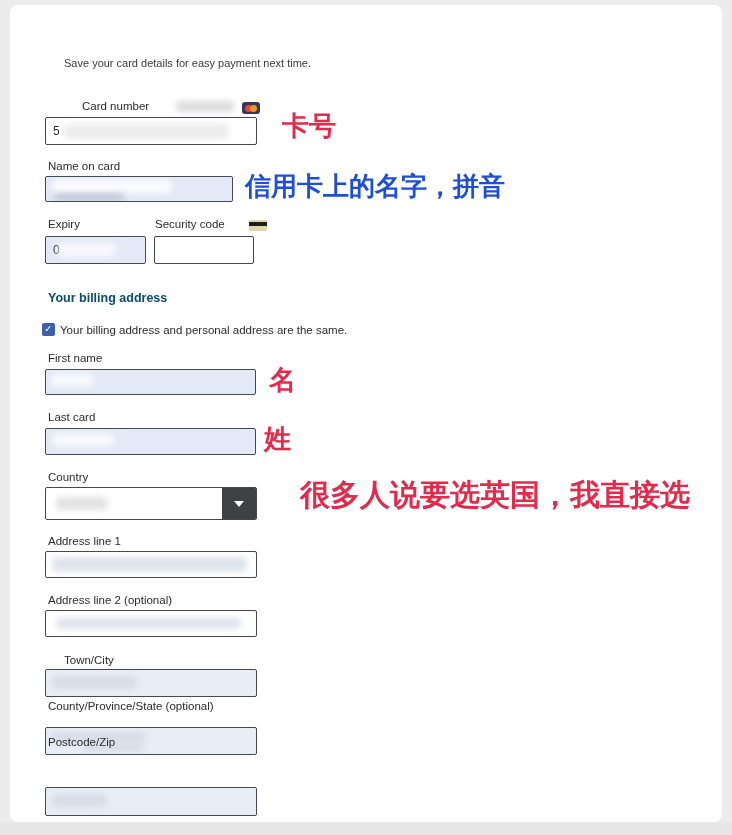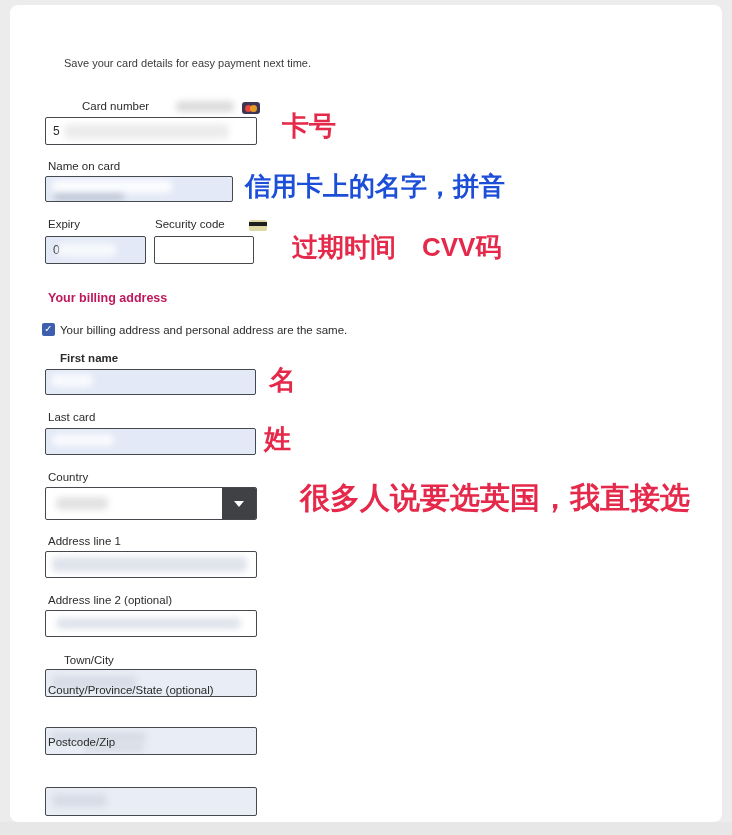--- a/index.html
+++ b/index.html
@@ -25,21 +25,21 @@
   }
   .subtitle {
     position:absolute; left:64px; top:57px;
     font-size:11px; color:#3a3a3a;
   }
   .label {
     position:absolute; font-size:11.5px; color:#2b2b2b; white-space:nowrap;
   }
   .section-heading {
     position:absolute; left:48px; top:291px;
-    font-size:12.5px; font-weight:700; color:#be185d;
+    font-size:12.5px; font-weight:700; color:#0c4a6e;
   }
   .field {
     position:absolute; background:#ffffff;
     border:1.5px solid #45484d; border-radius:2px; overflow:hidden;
   }
   .field.blue { background:#e3e9f6; }
   .field.bluish { background:#e9edf5; }
   .field input {
     position:absolute; inset:0; border:0; background:transparent;
     font-family:"Liberation Sans", sans-serif; font-size:12px; color:#2b2b2b;
@@ -116,48 +116,47 @@
   <div class="cvv-icon">
       <span class="stripe"></span>
     </div>
   <div class="field blue" style="left:45px; top:236px; width:101px; height:28px;">
     <input readonly="" value="0" style="">
     <div class="smudge" style="left:12px; top:6px; width:58px; height:14px; background:#f6f8fc;"></div>
   </div>
   <div class="field" style="left:154px; top:236px; width:100px; height:28px;">
     <input readonly="" style="">
   </div>
-  <div class="ann" style="left: 292px; top: 233px; font-size: 26px; color: rgb(229, 41, 74);">过期时间　CVV码</div>
 
   <div class="section-heading">Your billing address</div>
   <div class="checkbox">✓</div>
   <div class="label" style="left:60px; top:324px; font-size:11.5px;">Your billing address and personal address are the same.</div>
 
-  <div class="label" style="left:60px; top:352px;font-weight:bold;">First name</div>
+  <div class="label" style="left:48px; top:352px;">First name</div>
   <div class="field blue" style="left:45px; top:369px; width:211px; height:26px;">
     <input readonly="" style="">
     <div class="smudge" style="left:5px; top:4px; width:42px; height:13px; background:#f8fafd;"></div>
   </div>
   <div class="ann" style="left: 269px; top: 365px; color: rgb(229, 41, 74);">名</div>
 
   <div class="label" style="left:48px; top:411px;">Last card</div>
   <div class="field blue" style="left:45px; top:428px; width:211px; height:27px;">
     <input readonly="" style="">
     <div class="smudge" style="left:6px; top:5px; width:62px; height:12px; background:#f8fafd;"></div>
   </div>
   <div class="ann" style="left: 264px; top: 424px; color: rgb(229, 41, 74);">姓</div>
 
   <div class="label" style="left:48px; top:471px;">Country</div>
   <div class="field" style="left:45px; top:487px; width:212px; height:33px;">
     <div class="smudge" style="left:10px; top:9px; width:52px; height:13px; background:#e2e2e2;"></div>
     <div class="select-btn">
       <span class="caret"></span>
     </div>
   </div>
-  <div class="ann ann-country" style="left: 277px; top: 481px; width: 436px; color: rgb(229, 41, 74);">
+  <div class="ann ann-country" style="left: 277px; top: 481px; width: 436px; color: rgb(229, 41, 74); font-family: Liberation Mono, monospace;">
     <span>很多人说要选英国，我直接选</span><br>
   </div>
 
   <div class="label" style="left:48px; top:535px;">Address line 1</div>
   <div class="field" style="left:45px; top:551px; width:212px; height:27px;">
     <input readonly="" style="">
     <div class="smudge" style="left:6px; top:5px; width:195px; height:15px; background:#dfe3eb;"></div>
   </div>
 
   <div class="label" style="left:48px; top:594px;">Address line 2 (optional)</div>
@@ -165,21 +164,21 @@
     <input readonly="" style="">
     <div class="smudge" style="left:10px; top:7px; width:185px; height:11px; background:#dfe3eb;"></div>
   </div>
 
   <div class="label" style="left:48px; top:654px;margin-left:16px;">Town/City</div>
   <div class="field bluish" style="left:45px; top:669px; width:212px; height:28px;">
     <input readonly="" style="">
     <div class="smudge" style="left:6px; top:6px; width:85px; height:13px; background:#d7dce6;"></div>
   </div>
 
-  <div class="label" style="left:48px; top:684px;">County/Province/State (optional)</div>
+  <div class="label" style="left:48px; top:700px;">County/Province/State (optional)</div>
   <div class="field bluish" style="left:45px; top:727px; width:212px; height:28px;">
     <input readonly="" style="">
     <div class="smudge" style="left:5px; top:4px; width:95px; height:11px; background:#d7dce6;"></div>
     <div class="smudge" style="left:38px; top:15px; width:60px; height:9px; background:#d7dce6;"></div>
   </div>
 
   <div class="label" style="left:48px; top:736px;">Postcode/Zip</div>
   <div class="field bluish" style="left:45px; top:787px; width:212px; height:29px;">
     <input readonly="" style="">
     <div class="smudge" style="left:6px; top:6px; width:55px; height:13px; background:#d7dce6;"></div>

